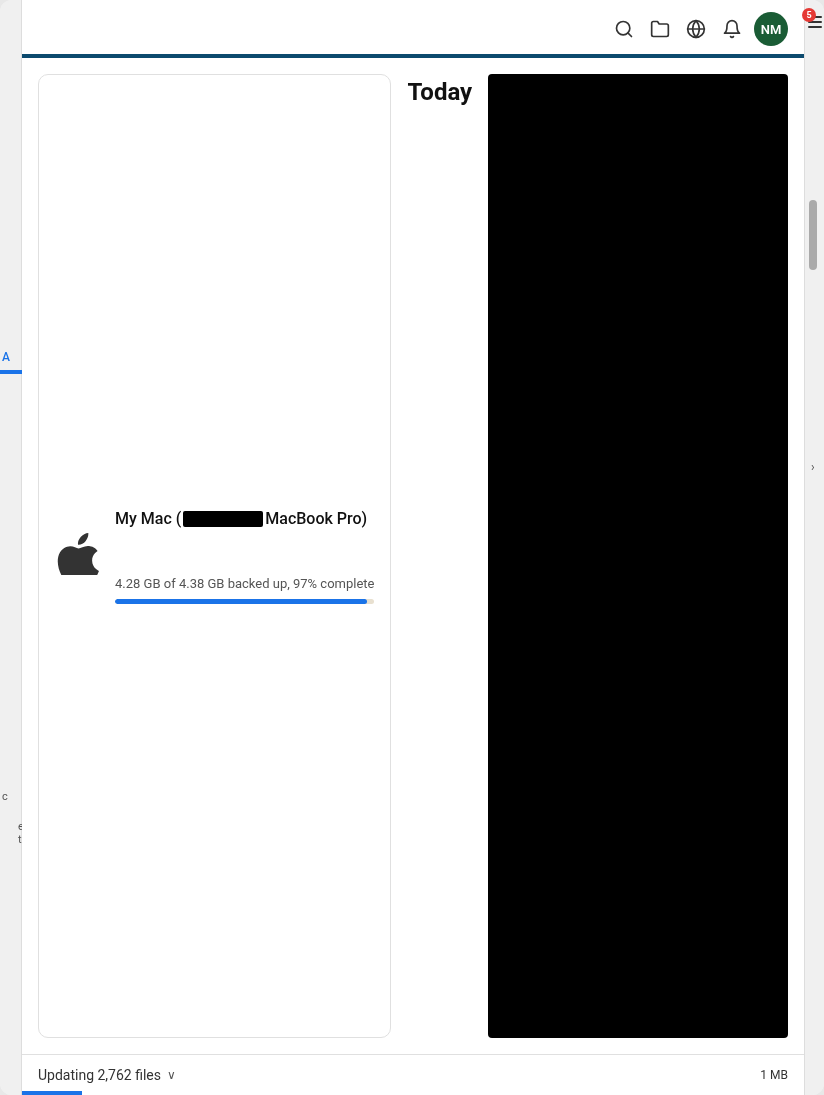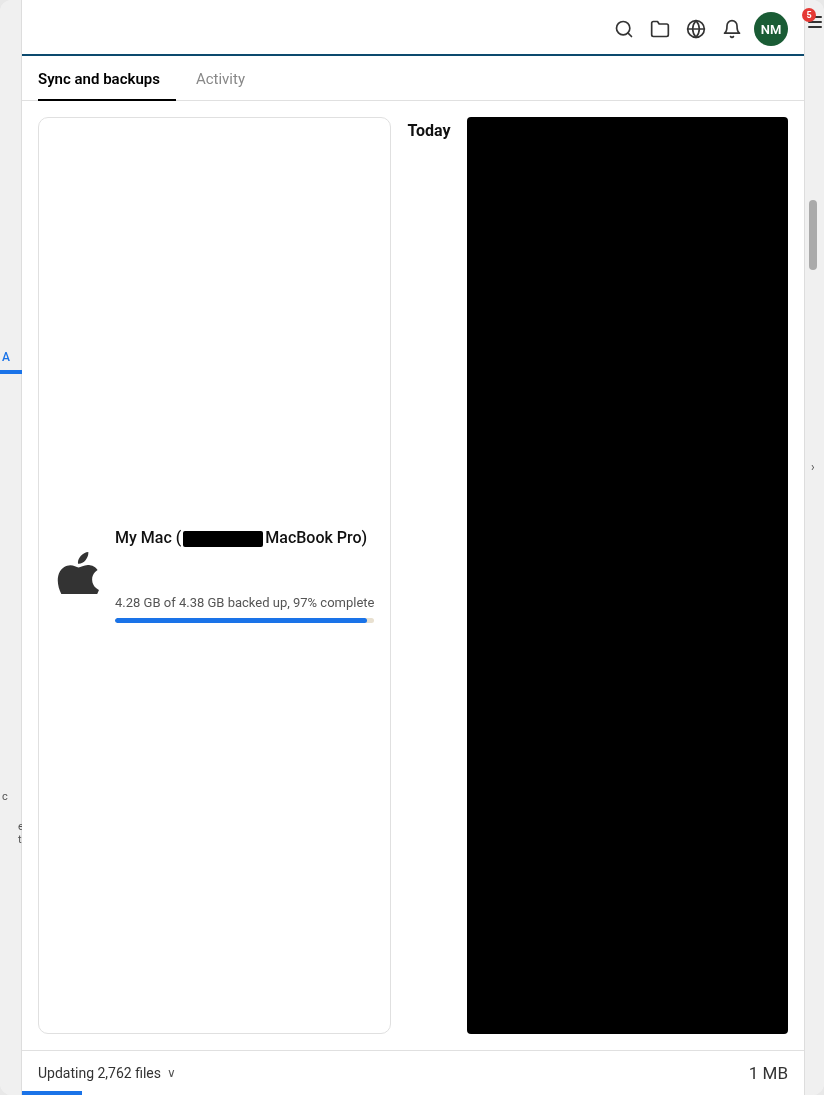--- a/index.html
+++ b/index.html
@@ -73,21 +73,21 @@
       position: relative;
     }
 
     
     .toolbar {
       display: flex;
       align-items: center;
       justify-content: flex-end;
       padding: 12px 16px 8px 16px;
       gap: 8px;
-      border-bottom: 2px solid #0c4a6e;
+      border-bottom: 4px solid #0c4a6e;
     }
 
     .toolbar-icon {
       width: 28px;
       height: 28px;
       display: flex;
       align-items: center;
       justify-content: center;
       cursor: pointer;
       color: #333;
@@ -207,21 +207,21 @@
     }
 
     .progress-bar-fill {
       height: 100%;
       background: #1a73e8;
       border-radius: 3px;
     }
 
     
     .section-heading {
-      font-size: 16px;
+      font-size: 24px;
       font-weight: 700;
       color: #111;
       margin-top: 4px;
       text-align: center;
     }
 
     
     .black-content {
       background: #000;
       border-radius: 4px;
@@ -246,21 +246,21 @@
       font-size: 14px;
       color: #333;
     }
 
     .footer-chevron {
       font-size: 12px;
       color: #555;
     }
 
     .footer-right {
-      font-size: 17px;
+      font-size: 12px;
       color: #333;
     }
 
     
     .bottom-bar {
       height: 4px;
       background: #1a73e8;
       position: absolute;
       bottom: 0;
       left: 0;
@@ -363,28 +363,20 @@
       </div>
       <div class="toolbar-icon">
         <svg width="20" height="20" viewBox="0 0 24 24" fill="none" stroke="currentColor" stroke-width="2" stroke-linecap="round" stroke-linejoin="round">
           <path d="M18 8A6 6 0 0 0 6 8c0 7-3 9-3 9h18s-3-2-3-9"></path>
           <path d="M13.73 21a2 2 0 0 1-3.46 0"></path>
         </svg>
       </div>
       <div class="avatar">NM</div>
     </div>
 
-    <div class="tab-bar">
-      <div class="tab active">
-        <span>Sync and backups</span>
-      </div>
-      <div class="tab">
-        <span>Activity</span>
-      </div>
-    </div>
 
     <div class="content">
 
       <div class="device-card">
         <div class="apple-logo">
           
           <svg width="44" height="44" viewBox="0 0 44 44" fill="none">
             <path d="M30.5 10.2c-1.8 2.2-4.7 3.9-7.5 3.6-.4-2.9 1-5.9 2.7-7.8 1.9-2.2 5-3.8 7.6-3.9.3 3-.9 5.9-2.8 8.1zm2.8 4.8c-4.2-.2-7.7 2.4-9.7 2.4-2 0-5-2.2-8.3-2.2-4.3.1-8.2 2.5-10.4 6.3-4.5 7.7-1.2 19.2 3.2 25.5 2.1 3.1 4.7 6.6 8 6.5 3.2-.1 4.4-2.1 8.3-2.1 3.9 0 5 2.1 8.3 2 3.4-.1 5.6-3.2 7.7-6.3 2.4-3.6 3.4-7 3.5-7.2-.1 0-6.7-2.6-6.8-10.3-.1-6.4 5.2-9.5 5.5-9.7-3-4.4-7.6-4.9-9.3-4.9z" fill="#333"></path>
           </svg>
         </div>

